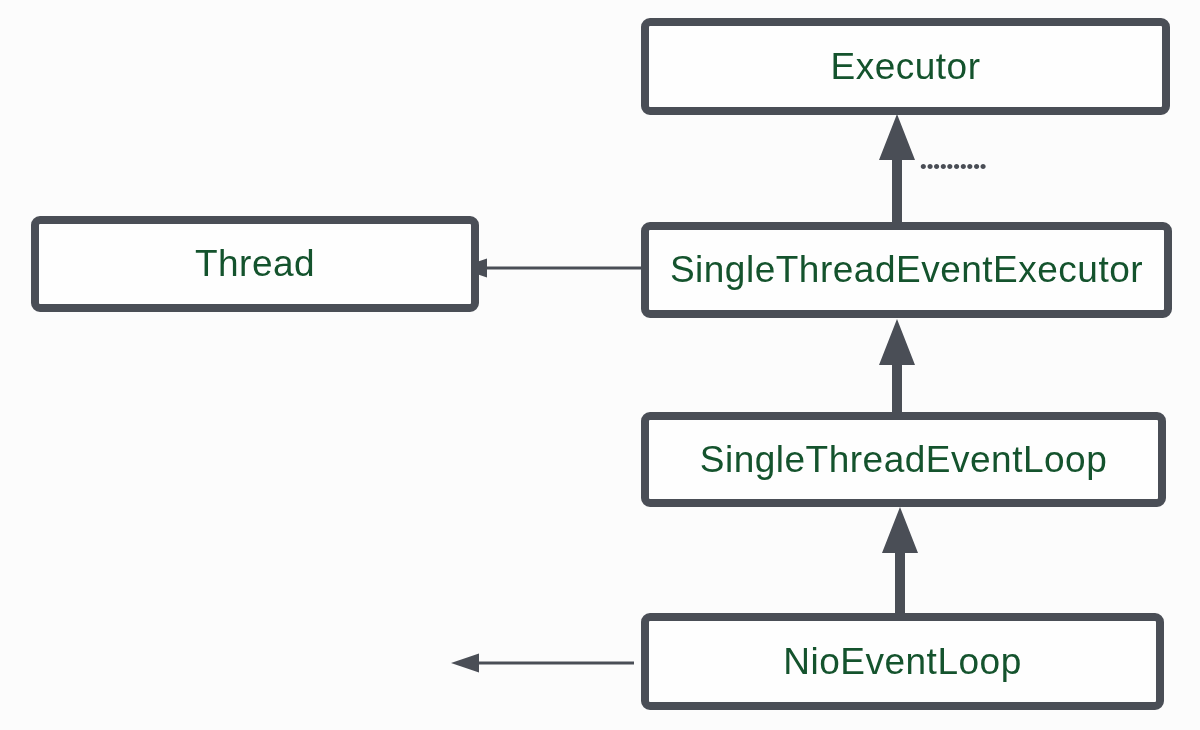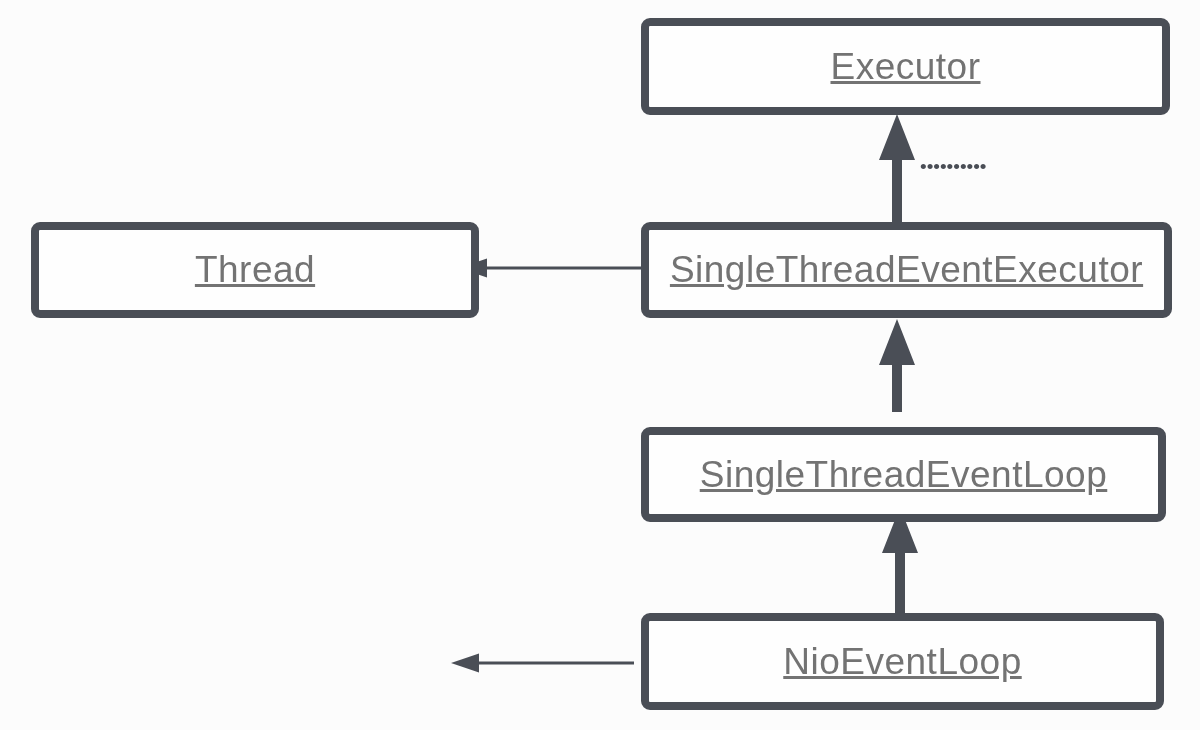--- a/index.html
+++ b/index.html
@@ -28,32 +28,31 @@
     position: absolute;
     box-sizing: border-box;
     border: 8px solid #4a4e56;
     border-radius: 9px;
     background: #fefefe;
     display: flex;
     align-items: center;
     justify-content: center;
   }
   .node-label {
-    color: #737373;
+    color: #14532d;
     font-size: 37px;
     font-weight: 400;
     letter-spacing: 0.5px;
     white-space: nowrap;
     user-select: none;
-    text-decoration: underline;
   }
   #node-executor                     { left: 641px; top: 18px;  width: 529px; height: 97px; }
-  #node-thread                       { left: 31px;  top: 222px; width: 448px; height: 96px; }
+  #node-thread                       { left: 31px;  top: 216px; width: 448px; height: 96px; }
   #node-single-thread-event-executor { left: 641px; top: 222px; width: 531px; height: 96px; text-align: right; }
-  #node-single-thread-event-loop     { left: 641px; top: 412px; width: 525px; height: 95px; margin-top: 15px; }
+  #node-single-thread-event-loop     { left: 641px; top: 412px; width: 525px; height: 95px; }
   #node-selector                     { left: 23px;  top: 613px; width: 428px; height: 94px; }
   #node-nio-event-loop               { left: 641px; top: 613px; width: 523px; height: 97px; justify-content: center; }
   .ellipsis {
     position: absolute;
     left: 920px;
     top: 166px;
     transform: translateY(-50%);
     color: #4a4e56;
     font-size: 19px;
     letter-spacing: 0px;

